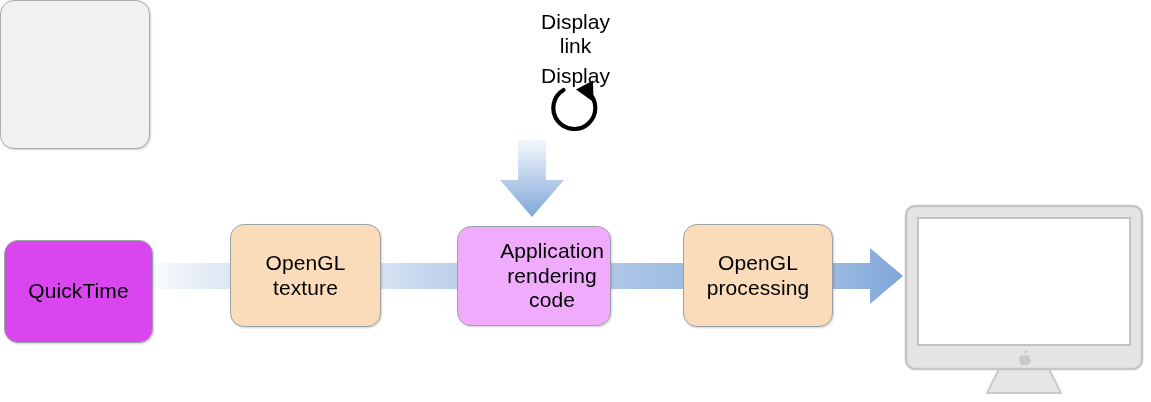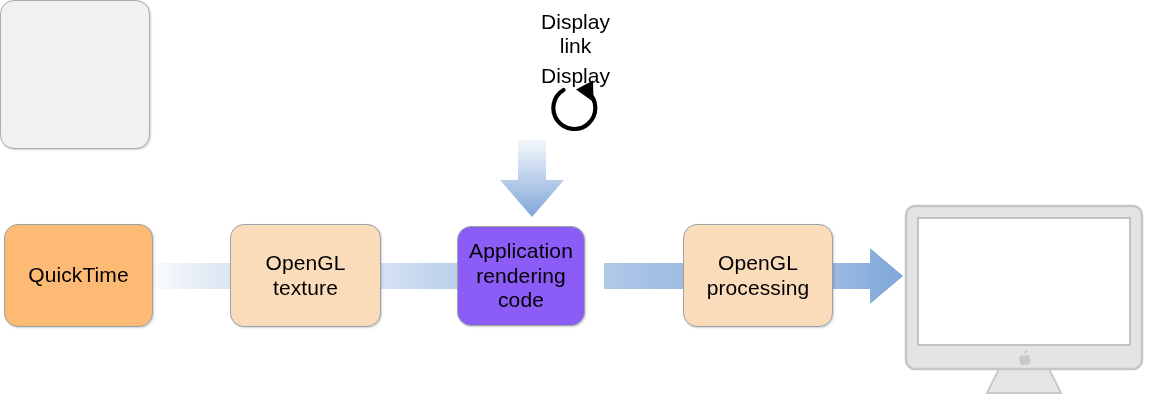--- a/index.html
+++ b/index.html
@@ -35,44 +35,45 @@
     z-index: 5;
   }
   .node .label {
     display: block;
     white-space: pre-line;
     padding: 0 6px;
   }
 
   .node-quicktime {
     left: 4px;
-    top: 224px;
+    top: 240px;
     width: 149px;
     height: 103px;
-    background: #fdba74;
+    background: #d946ef;
     border: 1px solid #9aa3a8;
     box-shadow: 1px 1px 2px rgba(0,0,0,0.18);
   }
   .node-gl-texture {
     left: 230px;
     top: 224px;
     width: 151px;
     height: 103px;
     background: #fbdcba;
     border: 1px solid #9aa3a8;
     box-shadow: 1px 1px 2px rgba(0,0,0,0.18);
   }
   .node-app-render {
     left: 457px;
     top: 226px;
-    width: 128px;
+    width: 154px;
     height: 100px;
-    background: #8b5cf6;
-    border: 1px solid #9aa3a8;
-    box-shadow: 1px 1px 2px rgba(0,0,0,0.18);
+    background: #f0abfc;
+    border: 1px solid #9aa3a8;
+    box-shadow: 1px 1px 2px rgba(0,0,0,0.18);
+    justify-content: flex-end;
   }
   .node-gl-processing {
     left: 683px;
     top: 224px;
     width: 150px;
     height: 103px;
     background: #fbdcba;
     border: 1px solid #9aa3a8;
     box-shadow: 1px 1px 2px rgba(0,0,0,0.18);
   }

